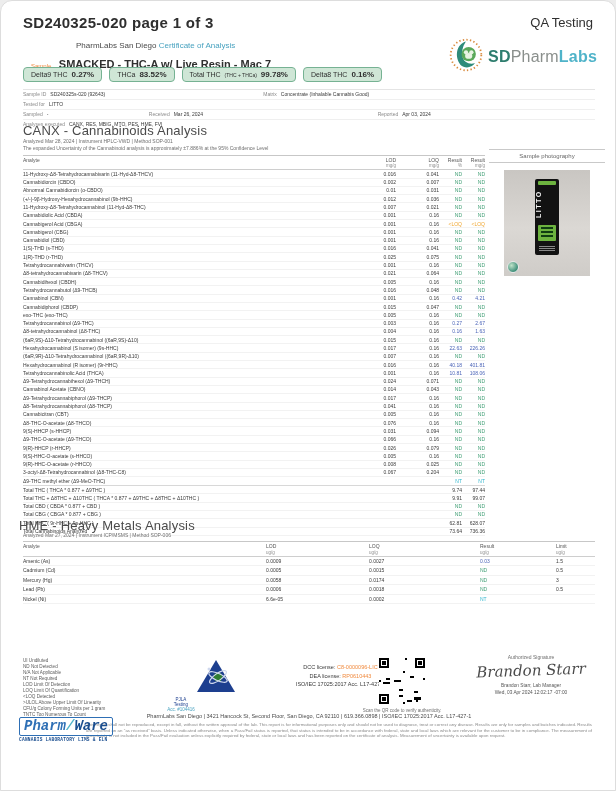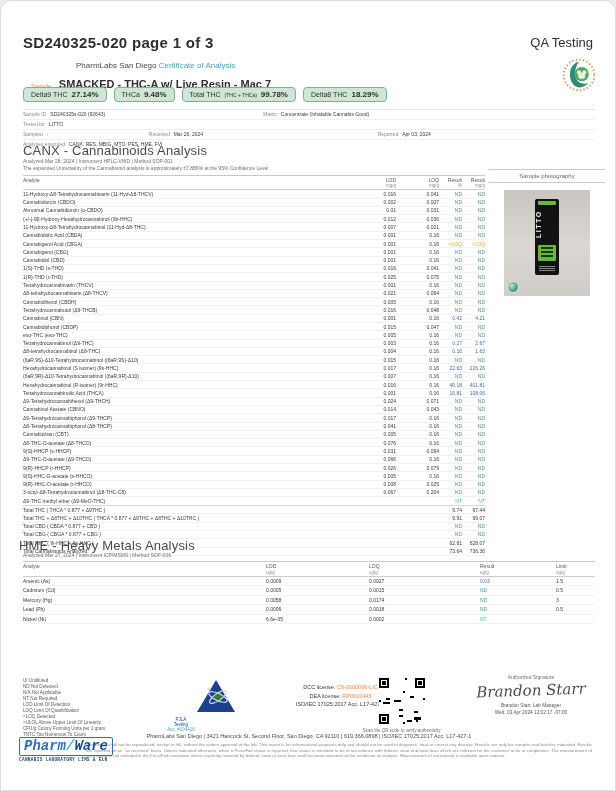--- a/index.html
+++ b/index.html
@@ -1,18 +1,18 @@
 <!DOCTYPE html>
 <html><head>
 <meta charset="utf-8">
 <style>
   html,body{margin:0;padding:0;background:#ededed;font-family:"Liberation Sans",sans-serif;}
   .page{position:relative;width:614px;height:789px;background:#fff;border:1px solid #ddd;
         border-radius:12px 12px 0 0;overflow:hidden;color:#3a3a3a;}
-  .abs{position:absolute;margin-top:20px;}
+  .abs{position:absolute;}
   
   .s50{transform:scale(.5);transform-origin:0 0;width:200%;}
 
   
   .doc-id{font-size:15px;font-weight:bold;color:#2f2f2f;letter-spacing:.3px;}
   .qa{font-size:13px;color:#2f2f2f;}
   .lab-line{font-size:8px;color:#4a4a4a;}
   .coa{color:#4aa3c0;}
   .sample-lbl{font-size:6px;color:#f08a3e;margin-right:3px;}
   .sample-name{font-size:11px;font-weight:bold;color:#2f2f2f;}
@@ -124,39 +124,42 @@
     <span>
       <svg width="36" height="36" viewBox="0 0 40 40">
         <circle cx="20" cy="20" r="17" fill="none" stroke="#d98c3f" stroke-width="2" stroke-dasharray="1.5,2.5"></circle>
         <path d="M20 5 C9 8 7 22 14 31 C18 35 26 35 30 29 C24 31 17 28 16 21 C15 13 18 8 20 5 Z" fill="#2e8b7a"></path>
         <circle cx="23" cy="19" r="8" fill="#5aa85a"></circle>
         <circle cx="20" cy="17" r="2.4" fill="#e8f3e4"></circle>
         <circle cx="26" cy="17" r="2.4" fill="#e8f3e4"></circle>
         <ellipse cx="23" cy="21" rx="4" ry="3.2" fill="#e8f3e4"></ellipse>
       </svg>
     </span>
+    <span class="brand-text">
+      <span class="sd">SD</span><span class="ph">Pharm</span><span class="lb">Labs</span>
+    </span>
   </div>
 
   <div class="abs badges" style="left:22px;top:66px;">
     <span class="badge">
       <span>Delta9 THC</span>
-        <b>27.14%</b>
+        <b>0.27%</b>
     </span>
     <span class="badge">
       <span>THCa</span>
-        <b>9.48%</b>
+        <b>83.52%</b>
     </span>
     <span class="badge">
       <span>Total THC</span>
         <span class="sub">(THC + THCa)</span>
         <b>99.78%</b>
     </span>
     <span class="badge">
       <span>Delta8 THC</span>
-        <b>18.29%</b>
+        <b>0.16%</b>
     </span>
   </div>
 
   <div class="abs" style="left:22px;top:88px;width:572px;">
     <div class="s50 info">
       <div class="irow">
         <div class="c42"><span class="lab">Sample ID</span><span>SD240325s-020 (92643)</span></div>
         <div class="c58"><span class="lab">Matrix</span><span>Concentrate (Inhalable Cannabis Good)</span></div>
       </div>
       <div class="irow">

